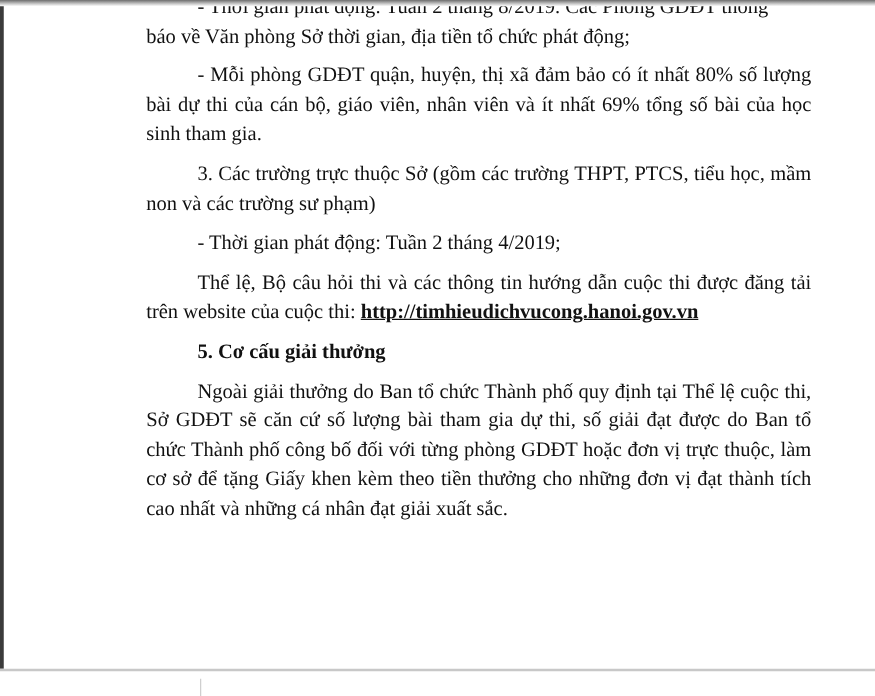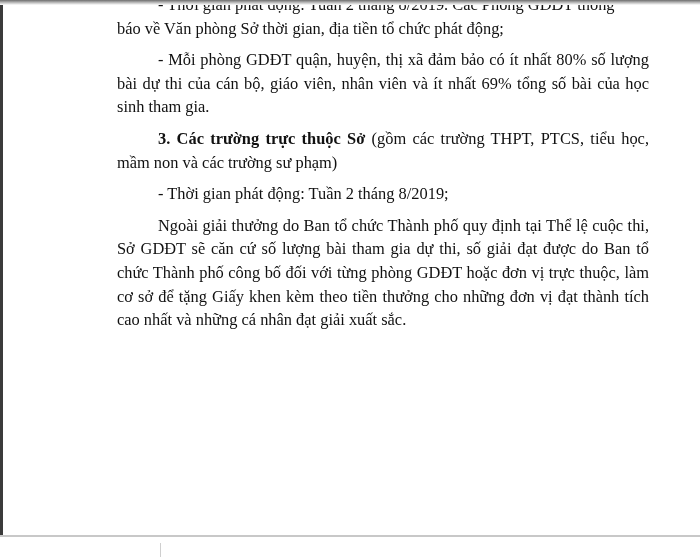--- a/index.html
+++ b/index.html
@@ -26,36 +26,38 @@
   }
   .page {
     position: absolute; left: 117px; top: -7px; width: 532px;
     font-size: 16.4px; line-height: 23.6px;
     text-align: justify;
   }
   .p { margin: 0 0 8px 0; text-indent: 41px; }
   .p.noindent { text-indent: 0; }
   .h { font-weight: bold; margin: 0 0 8px 0; text-indent: 41px; }
   .link { font-weight: bold; text-decoration: underline; color: #111; }
-  .bold { font-weight: bold; }
+  .bold { font-weight: normal; }
 </style>
 </head>
 <body>
 
 <div class="left-bar"></div>
 
 <div class="page">
   <p class="p">- Thời gian phát động: Tuần 2 tháng 8/2019. Các Phòng GDĐT thông</p>
   <p class="p noindent" style="margin-top:-8px">báo về Văn phòng Sở thời gian, địa tiền tổ chức phát động;</p>
   <p class="p">- Mỗi phòng GDĐT quận, huyện, thị xã đảm bảo có ít nhất 80% số lượng bài dự thi của cán bộ, giáo viên, nhân viên và ít nhất 69% tổng số bài của học sinh tham gia.</p>
 
   <p class="p"><span class="bold">3. Các trường trực thuộc Sở</span><span> (gồm các trường THPT, PTCS, tiểu học, mầm non và các trường sư phạm)</span></p>
-  <p class="p">- Thời gian phát động: Tuần 2 tháng 8/2019;</p>
+  <p class="p">- Thời gian phát động: Tuần 2 tháng 4/2019;</p>
 
+  <p class="p"><span>Thể lệ, Bộ câu hỏi thi và các thông tin hướng dẫn cuộc thi được đăng tải trên website của cuộc thi: </span><span class="link">http://timhieudichvucong.hanoi.gov.vn</span></p>
 
+  <p class="h">5. Cơ cấu giải thưởng</p>
   <p class="p">Ngoài giải thưởng do Ban tổ chức Thành phố quy định tại Thể lệ cuộc thi, Sở GDĐT sẽ căn cứ số lượng bài tham gia dự thi, số giải đạt được do Ban tổ chức Thành phố công bố đối với từng phòng GDĐT hoặc đơn vị trực thuộc, làm cơ sở để tặng Giấy khen kèm theo tiền thưởng cho những đơn vị đạt thành tích cao nhất và những cá nhân đạt giải xuất sắc.</p>
 
 </div>
 
 <div class="top-shadow"></div>
 
 <div class="bottom-area">
   <div class="bottom-tick"></div>
 </div>
 

